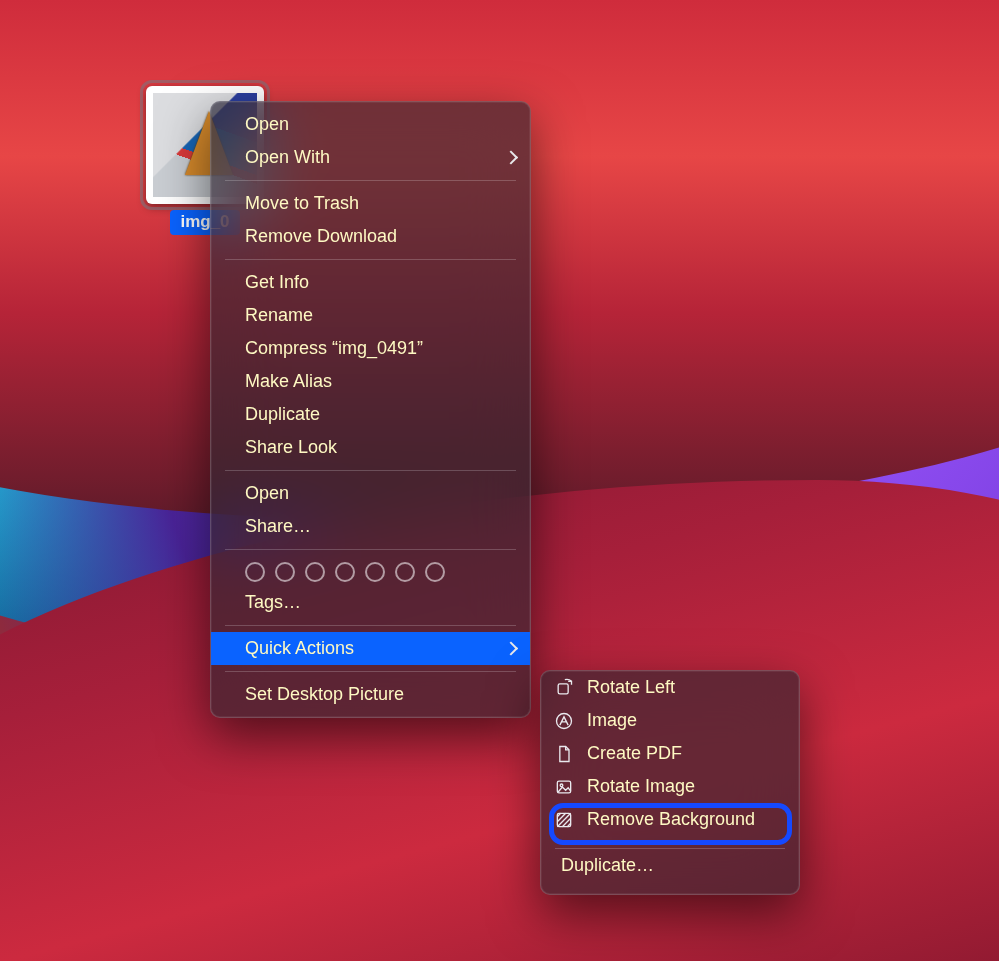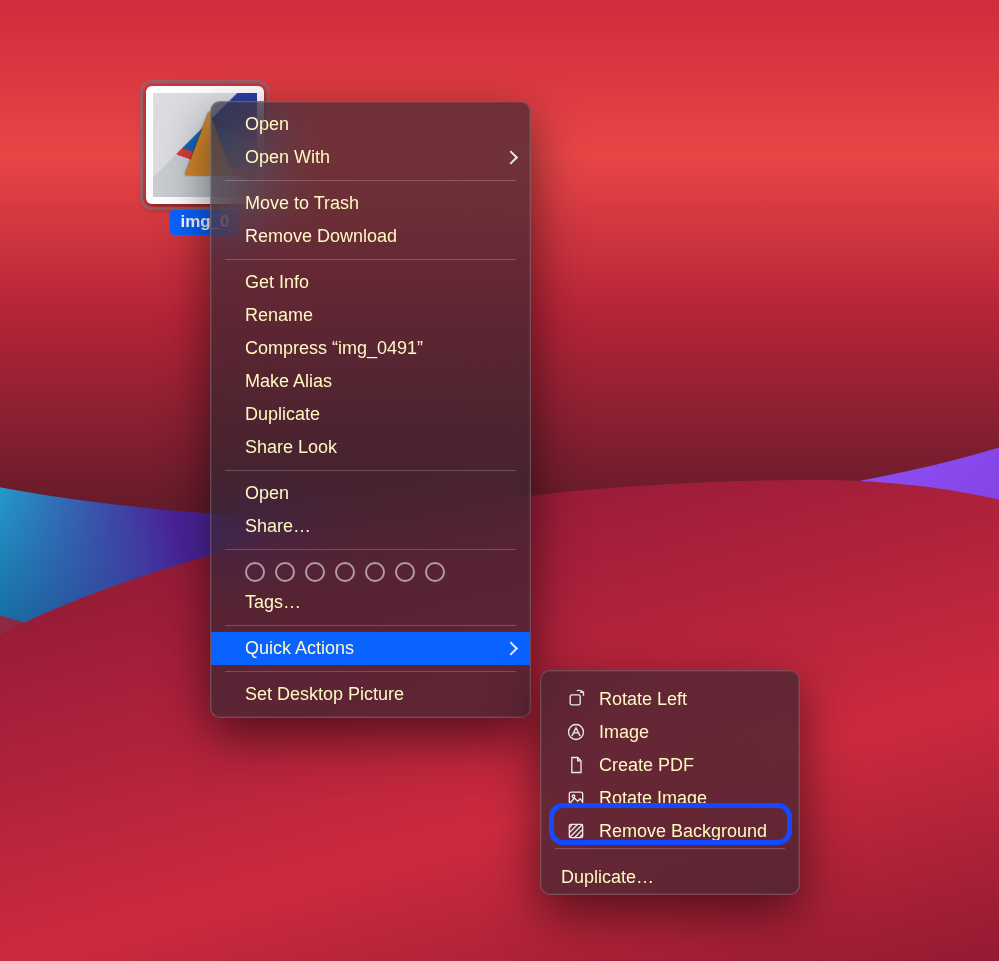--- a/index.html
+++ b/index.html
@@ -127,23 +127,23 @@
   }
   .tag-dot {
     width: 20px; height: 20px;
     border-radius: 50%;
     border: 2px solid rgba(255,255,255,.55);
   }
 
   
   .smi {
     position: relative;
-    display: flex; align-items: flex-end;
+    display: flex; align-items: flex-start;
     height: 33px;
-    padding: 0 16px 0 24px;
+    padding: 0 16px 0 12px;
     gap: 12px;
     cursor: default;
   }
   .smi .ico {
     width: 22px; height: 22px;
     display: inline-flex; align-items: center; justify-content: center;
     color: #e9e9ee;
   }
   .smi .ico svg { width: 20px; height: 20px; stroke: currentColor; fill: none; stroke-width: 1.6; }
 

